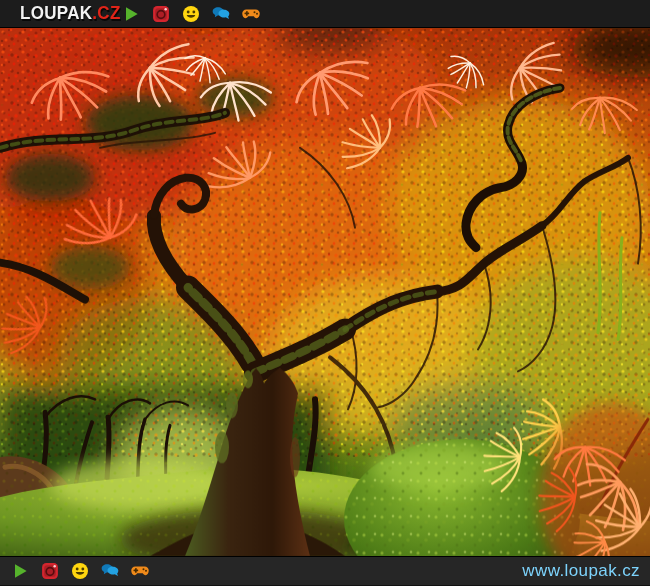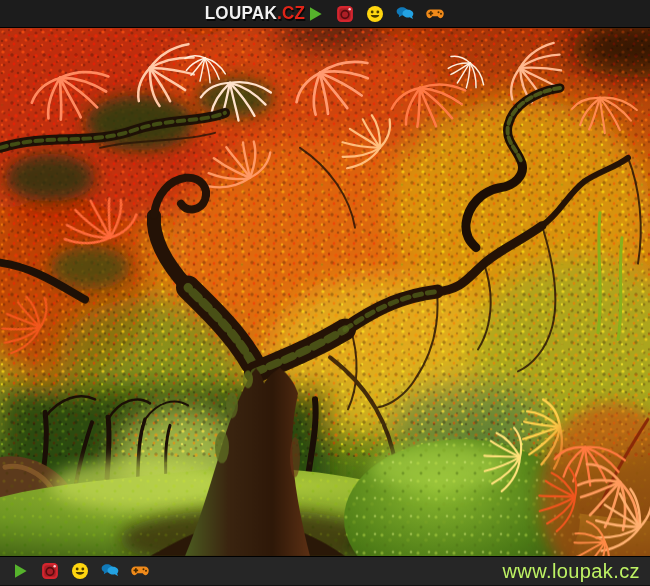--- a/index.html
+++ b/index.html
@@ -3,41 +3,41 @@
 <meta charset="utf-8">
 <style>
   html,body{margin:0;padding:0;}
   body{
     width:650px;height:586px;overflow:hidden;background:#111;
     font-family:"Liberation Sans", sans-serif;
     -webkit-font-smoothing:antialiased;
   }
   .topbar{
     height:28px;background:#1c1c1c;border-bottom:1px solid #000;
-    display:flex;align-items:center;justify-content:center;
-    padding:0 3px;box-sizing:border-box;
+    display:flex;align-items:center;justify-content:flex-start;
+    padding:0 20px;box-sizing:border-box;
   }
   .bottombar{
     height:29px;background:#262626;border-top:1px solid #000;
     display:flex;align-items:center;justify-content:space-between;
     padding:0 10px;box-sizing:border-box;
   }
   .logo{
     font-weight:800;font-size:17px;letter-spacing:0.3px;line-height:1;
     color:#f2f2f2;text-shadow:1px 1px 0 rgba(0,0,0,.7);
     transform:scaleY(1.08);cursor:pointer;text-decoration:none;
   }
   .logo .suffix{color:#e02418;}
   .icon-row{display:flex;align-items:center;gap:10px;}
   .icon{width:20px;height:20px;display:block;cursor:pointer;}
   .icon svg{width:20px;height:20px;display:block;}
   .photo-frame{width:650px;height:528px;position:relative;overflow:hidden;background:#7a4a10;}
   .photo-frame svg{position:absolute;left:0;top:0;}
   .site-url{
-    font-size:20px;color:#bef264;letter-spacing:0.4px;
+    font-size:17px;color:#7dd3fc;letter-spacing:0.4px;
   }
 </style>
 </head>
 <body>
 
 <div class="topbar">
   <a class="logo"><span>LOUPAK</span><span class="suffix">.CZ</span></a>
   <div class="icon-row">
     <a class="icon">
       <svg viewBox="0 0 24 24" fill="#56b32c">

